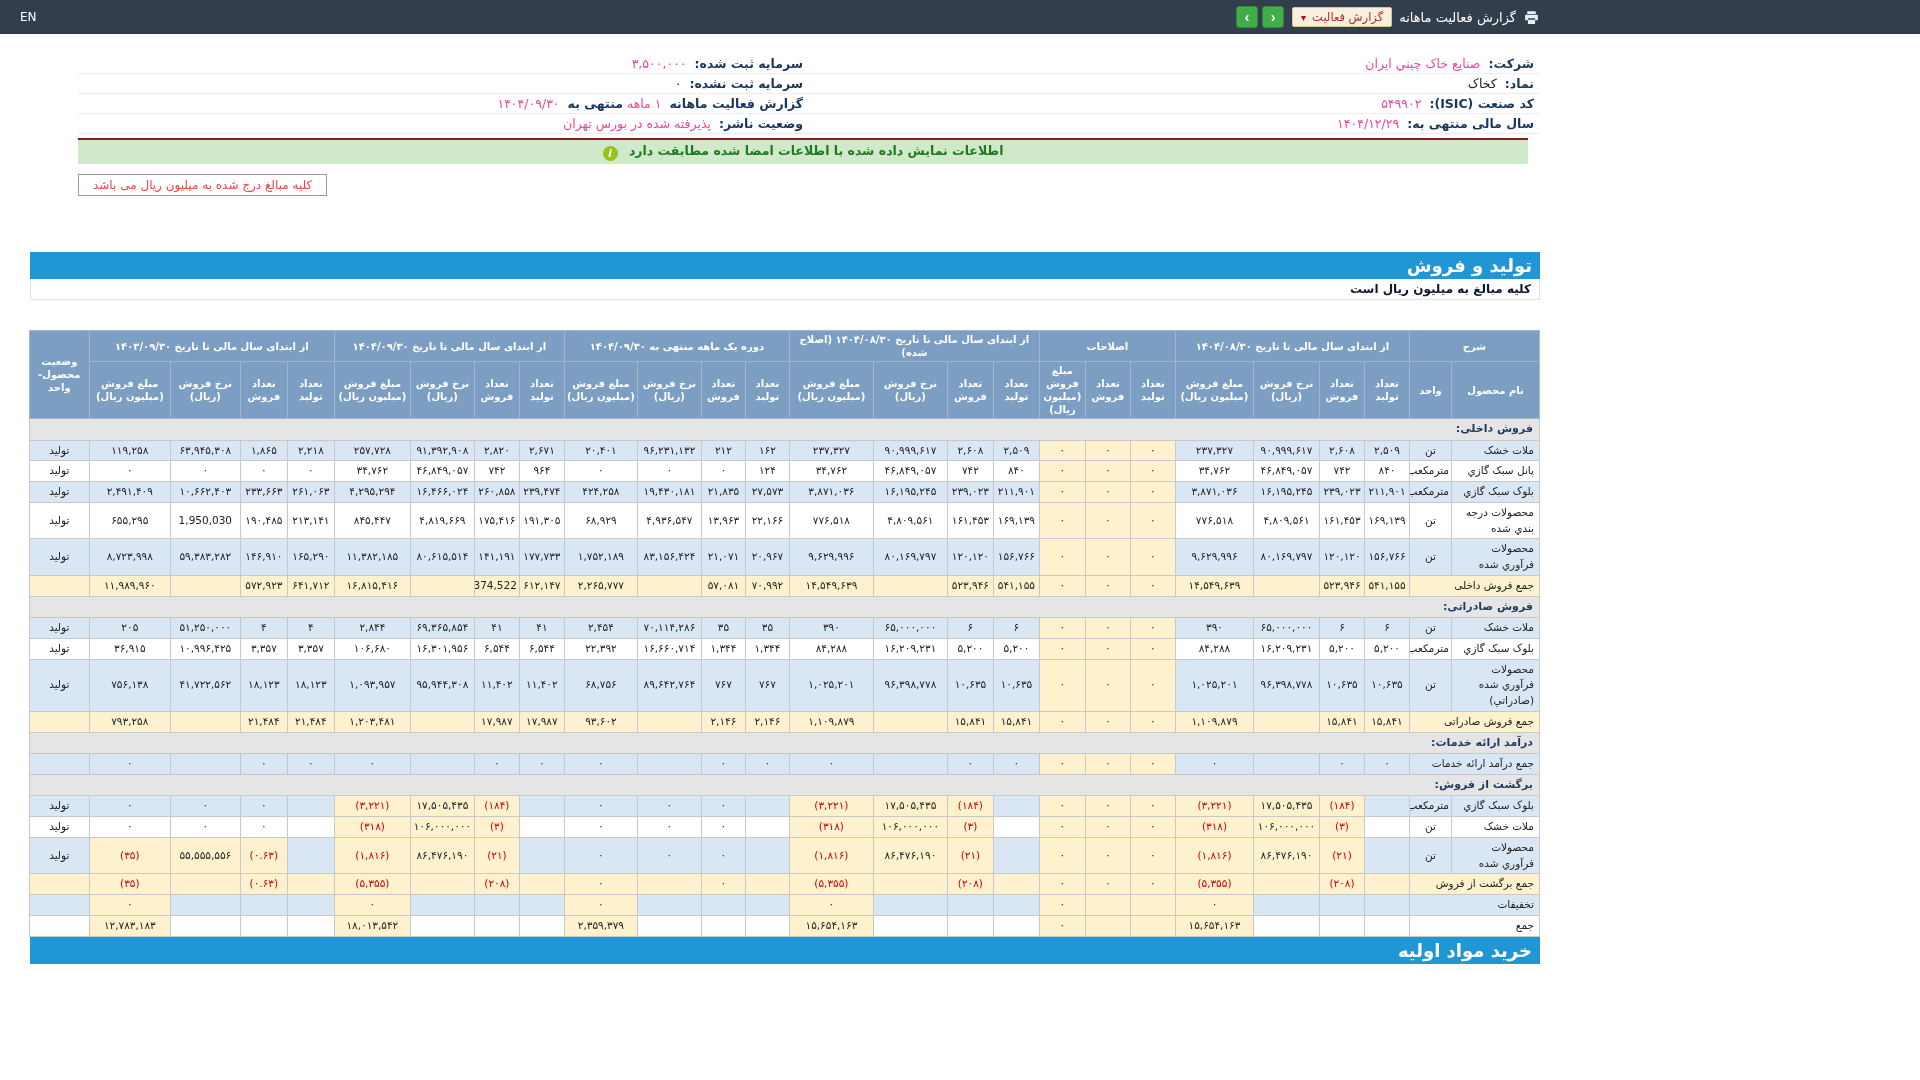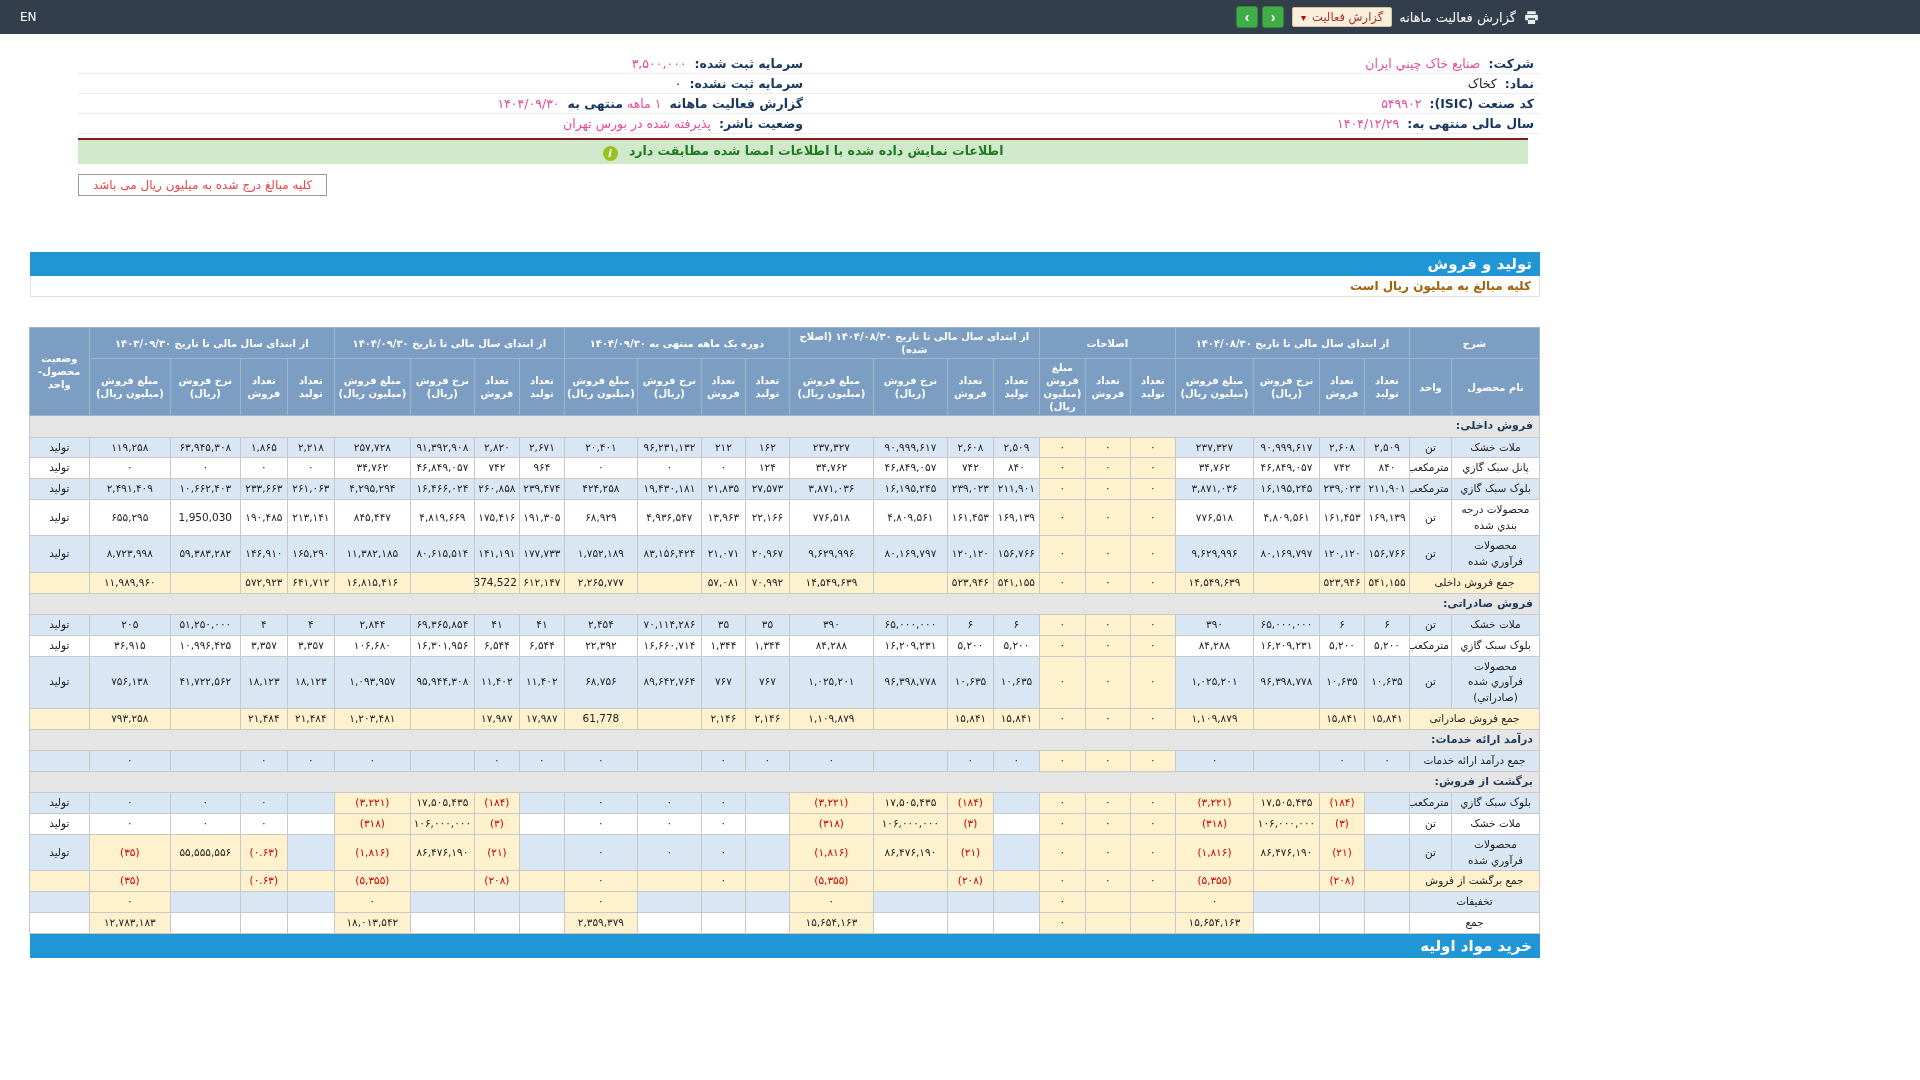--- a/index.html
+++ b/index.html
@@ -60,26 +60,26 @@
   }
 
   .units-wrap { margin: 10px 8px 0 78px; text-align: left; }
   .units {
     display: inline-block; border: 1px solid #999; background: #fff;
     padding: 3px 14px; font-size: 12px; color: #ef4444;
   }
 
   .main { margin: 56px 8px 0 30px; }
   .bluebar {
-    background: #2097d4; color: #fff; font-weight: 700; font-size: 15px;
+    background: #2097d4; color: #fff; font-weight: 700; font-size: 18px;
     text-align: right; padding: 3px 8px;
   }
   .subnote {
     border: 1px solid #e0e0e0; border-top: none; text-align: right;
-    font-weight: 700; font-size: 12px; padding: 3px 8px; color: #a16207; background:#fff;
+    font-weight: 700; font-size: 12px; padding: 3px 8px; color: #0f172a; background:#fff;
   }
   .tablegap { height: 30px; }
 
   
   #tbl { border-collapse: collapse; table-layout: fixed; width: 1510px; direction: rtl; }
   #tbl th {
     background: #7d9ec3; color: #fff; font-size: 10px; font-weight: 700;
     border: 1px solid #9fb6cc; padding: 2px 1px; text-align: center;
     vertical-align: middle; line-height: 1.3; overflow: hidden;
   }
@@ -90,21 +90,21 @@
     text-align: center; color: #222; overflow: hidden; line-height: 1.5;
   }
   #tbl tr.rb td    { background: #d9e6f4; }
   #tbl tr.rw td    { background: #ffffff; }
   #tbl tr.total td { background: #fdf2cd; }
   #tbl tr td.hl    { background: #fdf2cd; }
   #tbl tr.sec td {
     background: #e5e5e5; color: #1e3a5c; font-weight: 700; text-align: right;
     padding: 2px 6px; font-size: 11px; height: 15px;
   }
-  #tbl td.lbl { padding: 2px 5px; }
+  #tbl td.lbl { text-align: right; padding: 2px 5px; }
   #tbl .neg { color: #d10000; }
 
   .bottombar { }
 </style>
 </head>
 <body>
 
 <div class="topbar">
   <div class="topbar-inner">
     <span class="print-icon">
@@ -526,21 +526,21 @@
             <td class="num hl">۰</td>
             <td class="num hl">۰</td>
             <td class="num hl">۰</td>
             <td class="num">۱۵,۸۴۱</td>
             <td class="num">۱۵,۸۴۱</td>
             <td class="num"></td>
             <td class="num">۱,۱۰۹,۸۷۹</td>
             <td class="num">۲,۱۴۶</td>
             <td class="num">۲,۱۴۶</td>
             <td class="num"></td>
-            <td class="num">61,778</td>
+            <td class="num">۹۳,۶۰۲</td>
             <td class="num">۱۷,۹۸۷</td>
             <td class="num">۱۷,۹۸۷</td>
             <td class="num"></td>
             <td class="num">۱,۲۰۳,۴۸۱</td>
             <td class="num">۲۱,۴۸۴</td>
             <td class="num">۲۱,۴۸۴</td>
             <td class="num"></td>
             <td class="num">۷۹۳,۲۵۸</td>
             <td class="st"></td>
           </tr>

